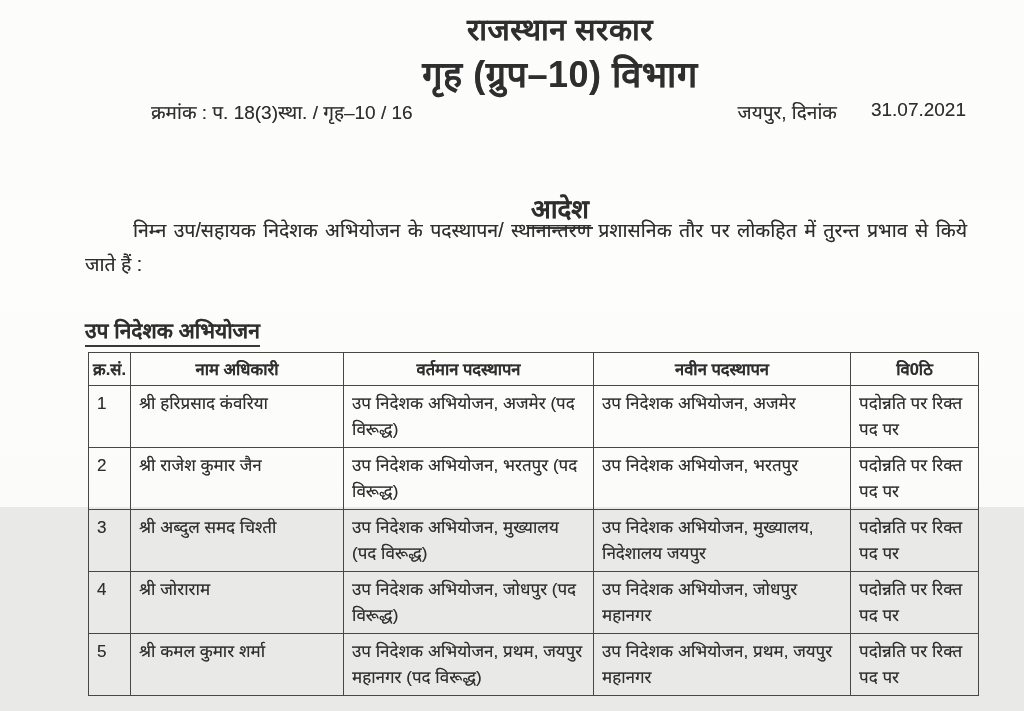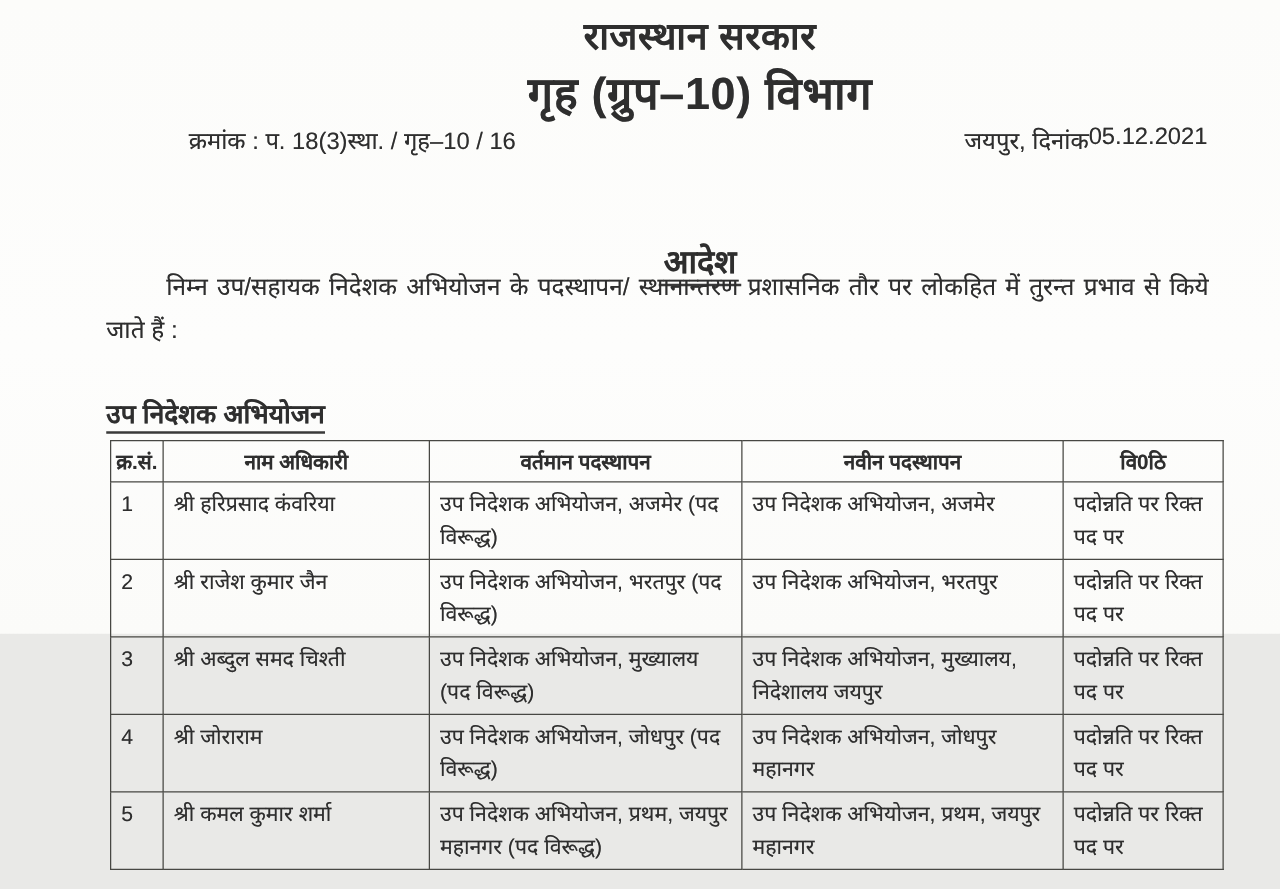--- a/index.html
+++ b/index.html
@@ -23,21 +23,21 @@
   }
   .doc-header .title{ font-size:30px; letter-spacing:.5px; }
   .doc-header .dept{ font-size:36px; letter-spacing:.5px; }
   
   .meta-row{
     position:absolute; top:99px; left:105px; right:58px;
     display:flex; justify-content:space-between; align-items:baseline;
     font-size:19px;
     margin-left:46px;
   }
-  .place-date{ display:flex; }
+  .place-date{ display:flex; gap:34px; }
   
   .order-wrap{
     position:absolute; top:150px; left:96px; right:0; text-align:center;
   }
   .order-heading{
     display:inline-block;
     font-size:26px; font-weight:bold;
     padding:0 4px 1px 4px;
     border-bottom:2.5px solid #3a3a3a;
     margin-top:40px;
@@ -89,21 +89,21 @@
 
   <div class="doc-header">
     <div class="title">राजस्थान सरकार</div>
     <div class="dept">गृह (ग्रुप–10) विभाग</div>
   </div>
 
   <div class="meta-row">
     <span>क्रमांक : प. 18(3)स्था. / गृह–10 / 16</span>
     <span class="place-date">
       <span>जयपुर, दिनांक</span>
-      <span>05.12.2021</span>
+      <span>31.07.2021</span>
     </span>
   </div>
 
   <div class="order-wrap">
     <span class="order-heading">आदेश</span>
   </div>
 
   <p class="body-par">निम्न उप/सहायक निदेशक अभियोजन के पदस्थापन/ स्थानान्तरण प्रशासनिक तौर पर लोकहित में तुरन्त प्रभाव से किये जाते हैं :</p>
 
   <div class="section-heading">उप निदेशक अभियोजन</div>

